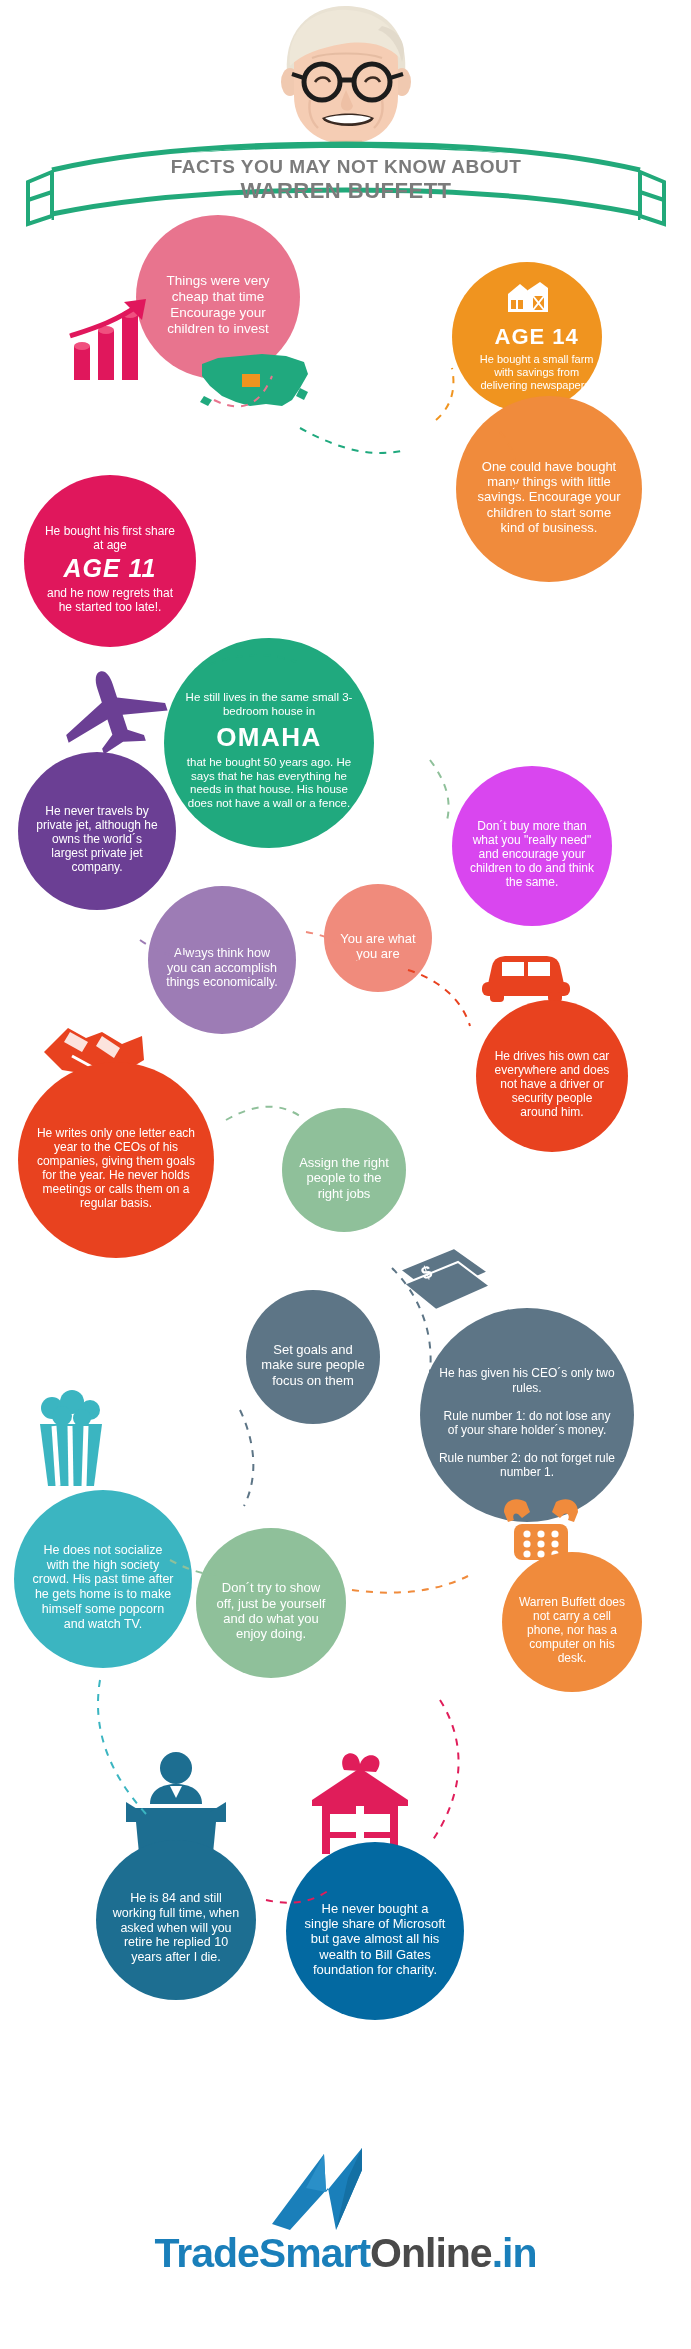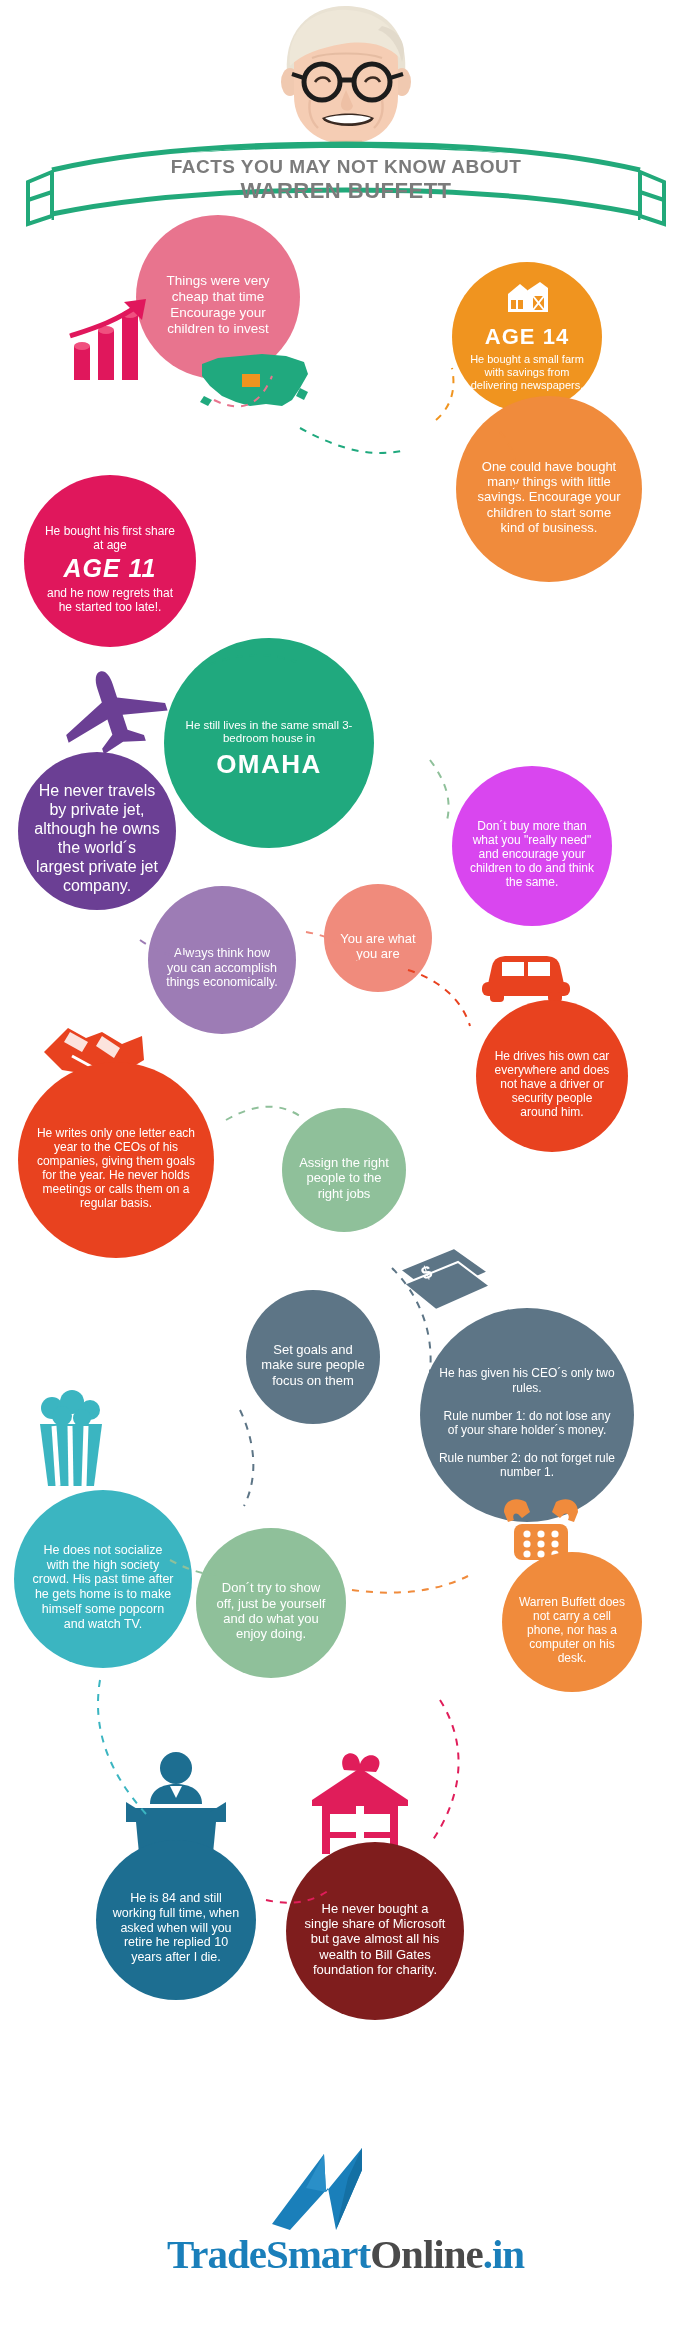--- a/index.html
+++ b/index.html
@@ -112,21 +112,21 @@
   </div>
   <div class="banner-wrap">
     <div class="banner-title banner-l1" style="top:8px;">FACTS YOU MAY NOT KNOW ABOUT</div>
     <div class="banner-title banner-l2" style="top:30px;">WARREN BUFFETT</div>
   </div>
 
   <div class="circle" style="left:136px; top:215px; width:164px; height:164px; background:#e8748e; font-size:13.5px;">
     <div class="txt">Things were very cheap that time Encourage your children to invest</div>
   </div>
 
-  <div class="circle" style="left:452px; top:262px; width:150px; height:150px; background:#f0941f; font-size:11px; align-items:flex-end; padding-bottom:20px;">
+  <div class="circle" style="left:452px; top:262px; width:150px; height:150px; background:#f0941f; font-size:11px; align-items:flex-end; padding-bottom:20px;justify-content:flex-end;">
     <div class="txt">
       <div class="big" style="font-size:22px; margin-bottom:3px;">AGE 14</div>
       <div>He bought a small farm with savings from delivering newspapers.</div>
     </div>
   </div>
   <div class="icon" style="left:504px; top:278px;">
     <svg width="46" height="36" viewBox="0 0 46 36">
       <path d="M4 16 L16 6 L28 16 L28 34 L4 34 Z" fill="#fff"></path>
       <path d="M24 12 L36 4 L44 10 L44 34 L24 34 Z" fill="#fff"></path>
       <rect x="7" y="22" width="5" height="9" fill="#f0941f"></rect>
@@ -168,33 +168,34 @@
       <path d="M104 40 L112 44 L108 52 L100 48 Z" fill="#20a97e"></path>
       <path d="M8 48 L16 52 L12 58 L4 54 Z" fill="#20a97e"></path>
       <rect x="46" y="26" width="18" height="13" fill="#f0941f"></rect>
     </svg>
   </div>
 
   <div class="circle" style="left:164px; top:638px; width:210px; height:210px; background:#20a97e; font-size:11.5px;">
     <div class="txt" style="width:92%;">
       <div>He still lives in the same small 3-bedroom house in</div>
       <div class="big" style="font-size:26px; margin:3px 0 4px; letter-spacing:1.5px;">OMAHA</div>
+      <div>that he bought 50 years ago. He says that he has everything he needs in that house. His house does not have a wall or a fence.</div>
     </div>
   </div>
 
   <div class="icon" style="left:64px; top:664px;">
     <svg width="106" height="86" viewBox="0 0 106 86">
       <g fill="#6b3f94" transform="rotate(-18 53 43)">
         <path d="M48 4 C53 4 56 10 56 20 L56 34 L100 54 L100 62 L56 52 L56 68 L70 78 L70 84
                  L48 78 L26 84 L26 78 L40 68 L40 52 L-4 62 L-4 54 L40 34 L40 20 C40 10 43 4 48 4 Z"></path>
       </g>
     </svg>
   </div>
 
-  <div class="circle" style="left:18px; top:752px; width:158px; height:158px; background:#6b3f94; font-size:16px;">
+  <div class="circle" style="left:18px; top:752px; width:158px; height:158px; background:#6b3f94; font-size:12px;">
     <div class="txt">He never travels by private jet, although he owns the world´s largest private jet company.</div>
   </div>
 
   <div class="circle" style="left:452px; top:766px; width:160px; height:160px; background:#d946ef; font-size:12px;">
     <div class="txt">Don´t buy more than what you "really need" and encourage your children to do and think the same.</div>
   </div>
 
   <div class="circle" style="left:148px; top:886px; width:148px; height:148px; background:#9d7cb5; font-size:12.5px;">
     <div class="txt">Always think how you can accomplish things economically.</div>
   </div>
@@ -323,21 +324,21 @@
       <path d="M16 52 L64 20 L112 52 L112 58 L16 58 Z" fill="#e01d5a"></path>
       <rect x="26" y="58" width="76" height="48" fill="#e01d5a"></rect>
       <rect x="34" y="66" width="26" height="18" fill="#fff"></rect>
       <rect x="68" y="66" width="26" height="18" fill="#fff"></rect>
       <rect x="34" y="90" width="26" height="16" fill="#fff"></rect>
       <rect x="68" y="90" width="26" height="16" fill="#fff"></rect>
       <rect x="60" y="58" width="8" height="48" fill="#fff"></rect>
     </svg>
   </div>
 
-  <div class="circle" style="left:286px; top:1842px; width:178px; height:178px; background:#7f1d1d; font-size:13px;">
+  <div class="circle" style="left:286px; top:1842px; width:178px; height:178px; background:#0369a1; font-size:13px;">
     <div class="txt">He never bought a single share of Microsoft but gave almost all his wealth to Bill Gates foundation for charity.</div>
   </div>
 
   <svg class="icon" style="left:0; top:200px;" width="691" height="1900" viewBox="0 0 691 1900">
     <g fill="none" stroke-width="2" stroke-dasharray="7 7">
       <path d="M214 200 C246 216 262 200 272 176" stroke="#e8748e"></path>
       <path d="M300 228 C340 250 372 258 406 250" stroke="#20a97e"></path>
       <path d="M436 220 C452 206 456 188 452 168" stroke="#f0941f"></path>
       <path d="M500 232 C516 250 520 272 514 294" stroke="#f08b3c"></path>
       <path d="M196 470 C232 454 264 450 296 462" stroke="#20a97e"></path>
@@ -357,18 +358,18 @@
   </svg>
 
   <div class="icon" style="left:266px; top:2148px;">
     <svg width="140" height="82" viewBox="0 0 140 82">
       <path d="M6 76 L58 6 L60 44 L96 0 L96 22 L70 82 L62 40 L24 82 Z" fill="#1a7fba"></path>
       <path d="M58 6 L60 44 L40 40 Z" fill="#2a8fc8"></path>
       <path d="M96 0 L96 22 L70 82 L82 30 Z" fill="#1470a4"></path>
     </svg>
   </div>
   <div class="logo-wrap">
-    <div class="logo-text" style="margin-top:78px;font-family:Liberation Serif, serif;">
+    <div class="logo-text" style="margin-top:78px;">
       <span class="lt-blue">TradeSmart</span><span class="lt-dark">Online</span><span class="lt-blue">.in</span>
     </div>
   </div>
 
 </div>
 
 </body></html>

